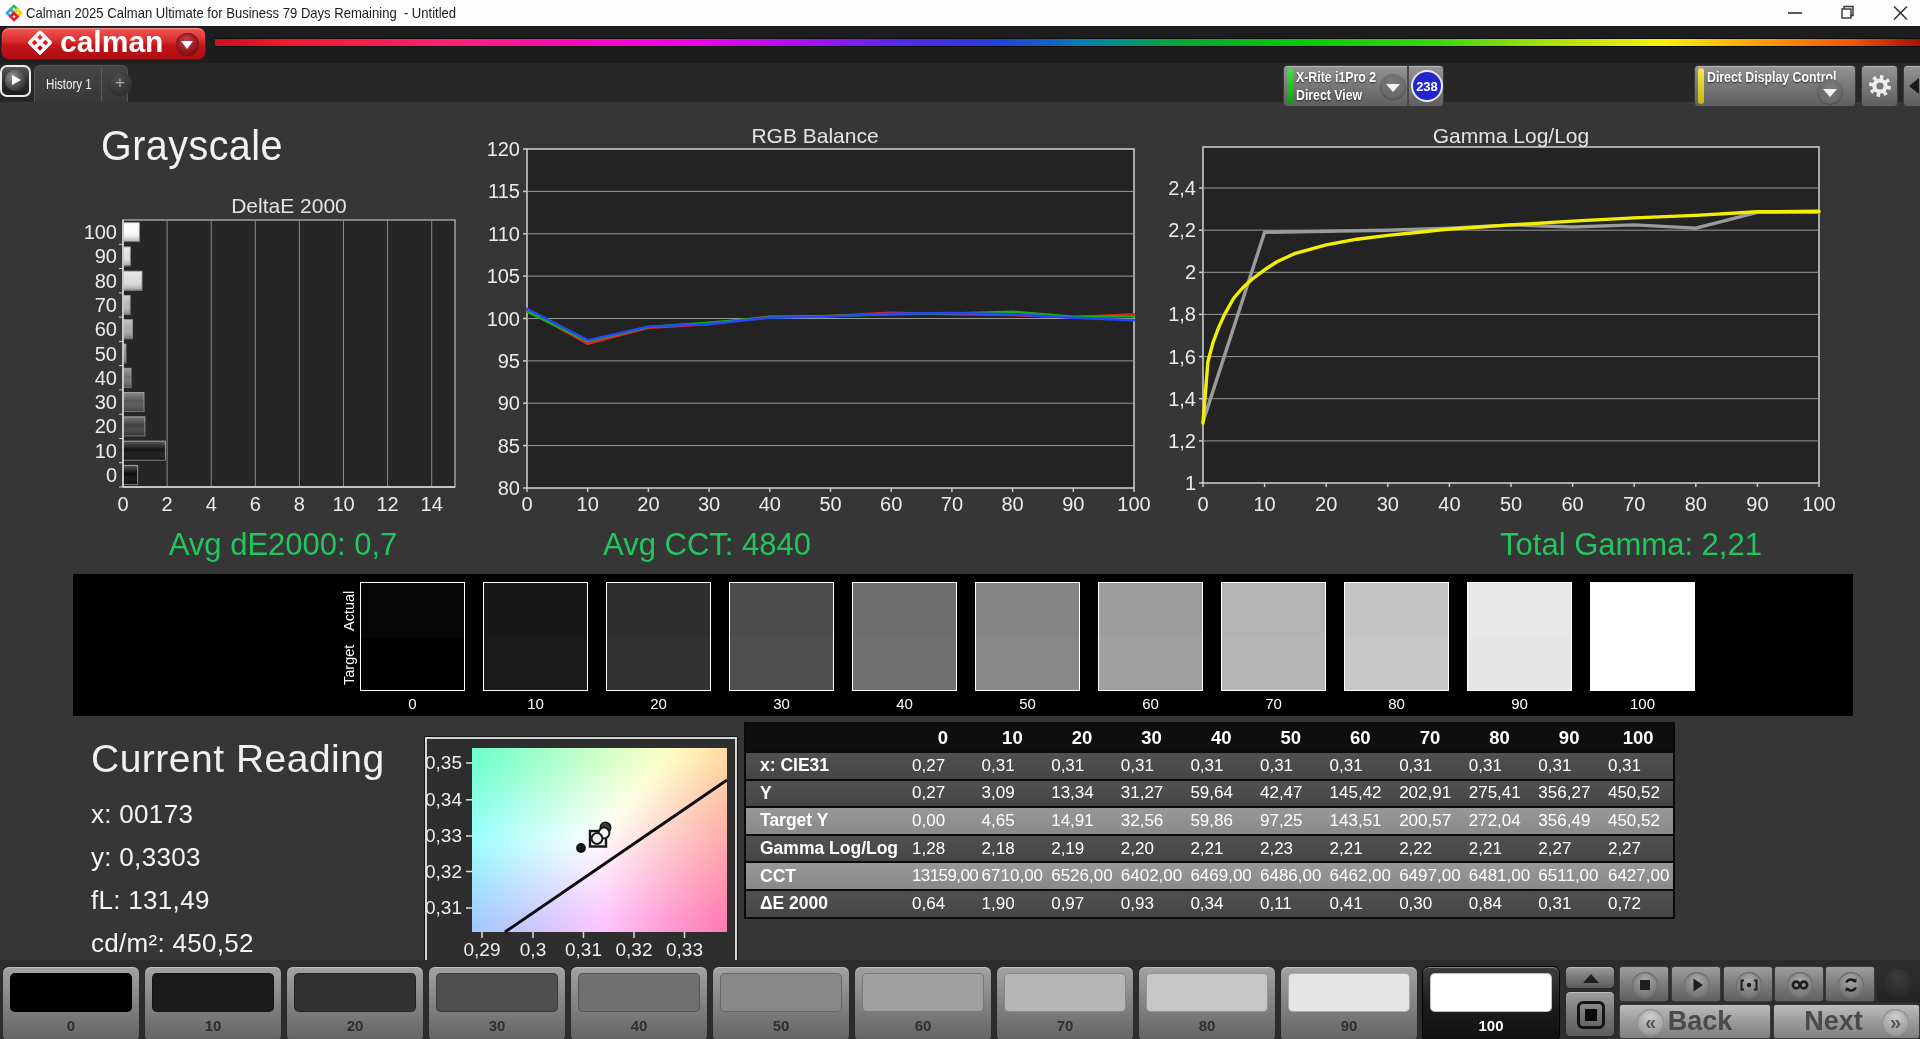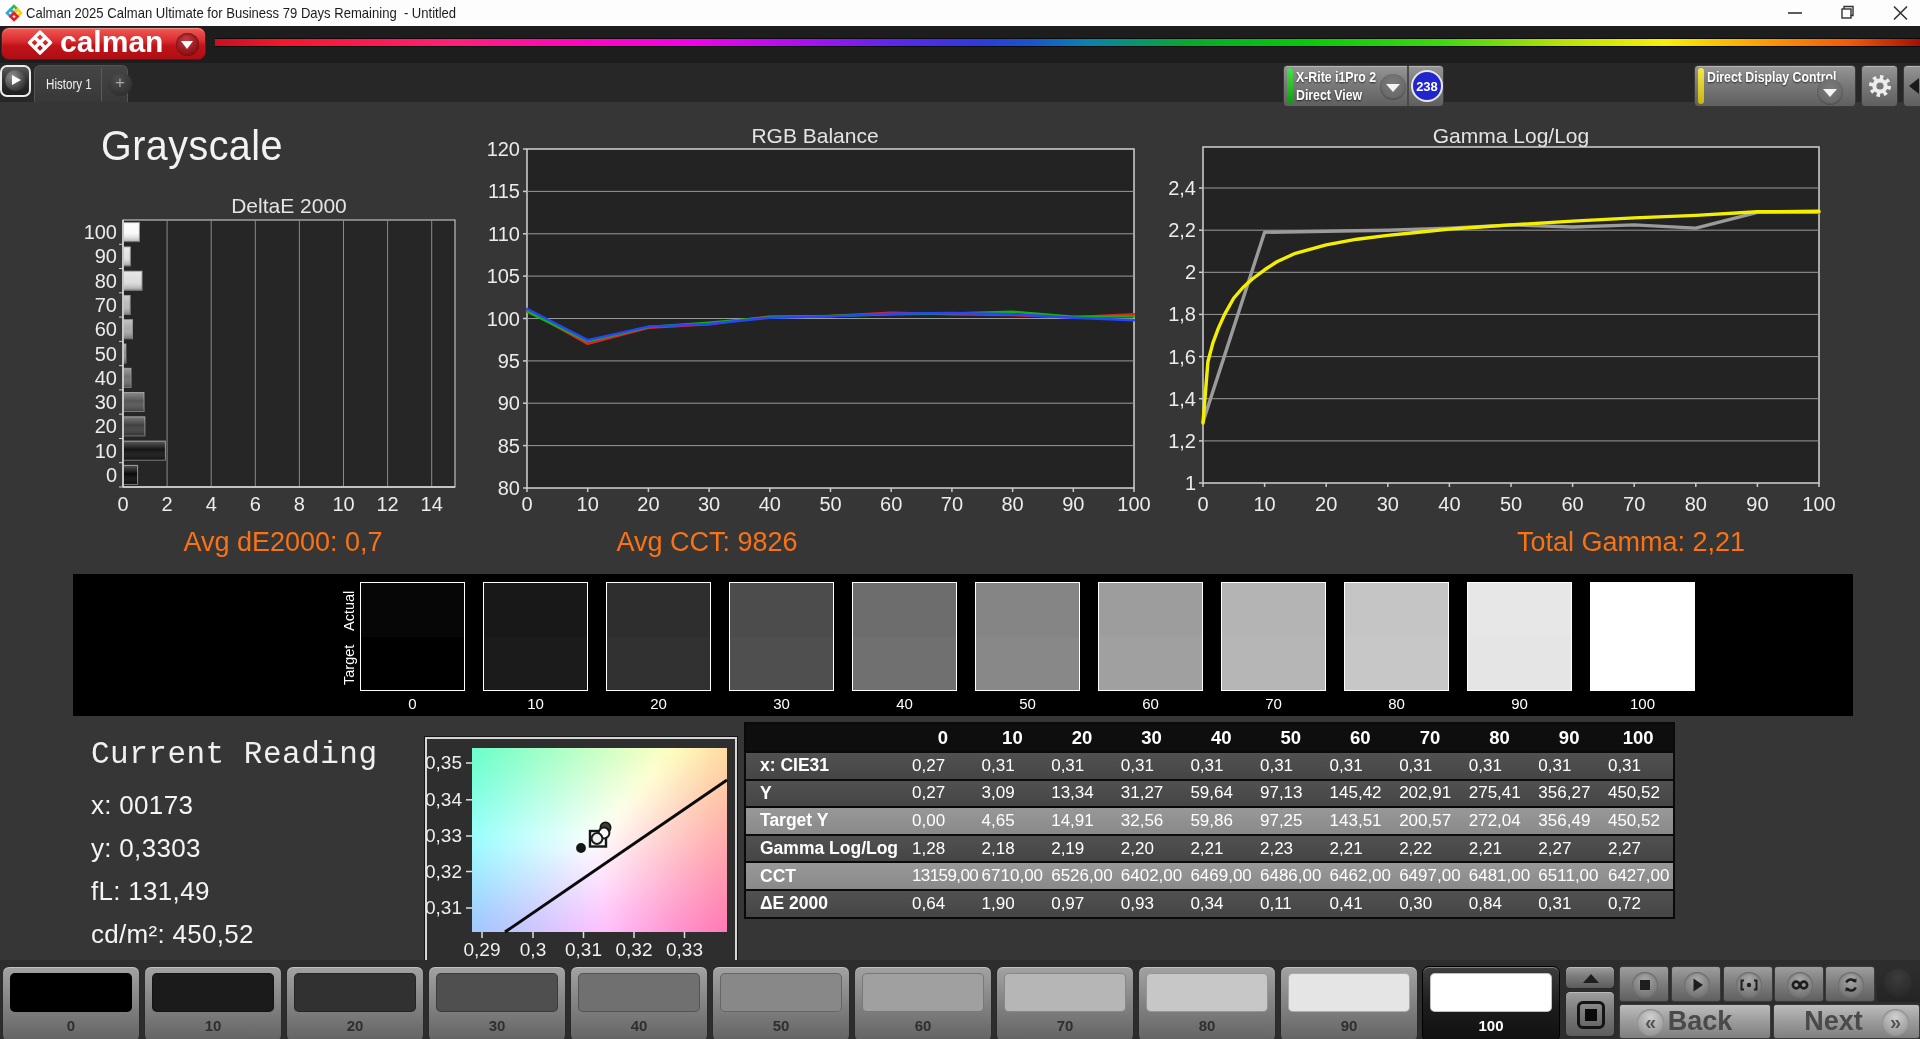--- a/index.html
+++ b/index.html
@@ -47,34 +47,34 @@
   box-shadow:inset 0 1px 0 rgba(255,255,255,.3); }
 .drop .stripe { position:absolute; left:3px; top:2px; width:6px; height:36px; border-radius:3px; }
 .drop .txt { position:absolute; color:#ffffff; font-weight:bold; font-size:14px; white-space:nowrap; text-shadow:0 1px 2px rgba(0,0,0,.7); transform:scaleX(0.88); transform-origin:0 0; }
 .drop .arr { position:absolute; width:26px; height:26px; border-radius:50%;
   background:radial-gradient(circle at 50% 35%, #7b7b7b, #676767 75%); box-shadow:inset 0 -1px 2px rgba(0,0,0,.3); }
 .drop .arr:after { content:""; position:absolute; left:6px; top:10px; width:0; height:0;
   border-top:8px solid #f4f4f4; border-left:7px solid transparent; border-right:7px solid transparent; }
 
 
 #h1 { position:absolute; left:101px; top:122px; font-size:42px; line-height:48px; font-weight:normal; color:#f2f2f2; letter-spacing:0.5px; transform:scaleX(0.94); transform-origin:0 0; }
-.stat { position:absolute; top:527px; font-size:27px; color:#f97316; transform:translateX(-50%); white-space:nowrap; }
+.stat { position:absolute; top:527px; font-size:31px; color:#22c55e; transform:translateX(-50%); white-space:nowrap; }
 
 
 #band { position:absolute; left:73px; top:574px; width:1780px; height:142px; background:#000; }
 .sq { position:absolute; top:8px; width:105px; height:109px; border:1.5px solid #ffffff; }
 .sq .top { position:absolute; left:0; top:0; width:100%; height:50%; }
 .sq .bot { position:absolute; left:0; bottom:0; width:100%; height:50%; }
 .sqlbl { position:absolute; top:121px; width:105px; text-align:center; font-size:15px; color:#fff; }
 .rot { position:absolute; left:268px; width:16px; font-size:14.5px; color:#fff; writing-mode:vertical-rl;
   transform:rotate(180deg); text-align:center; height:54px; }
 
 
 #curread { position:absolute; left:91px; top:737px; color:#f5f5f5; }
-#curread .t { font-size:31px; color:#f0f0f0; margin-bottom:11px; letter-spacing:0.5px;font-family:Liberation Mono, monospace; }
+#curread .t { font-size:39px; color:#f0f0f0; margin-bottom:11px; letter-spacing:0.5px; }
 #curread .v { font-size:26px; margin-top:12px; letter-spacing:0.3px; }
 
 
 #ciebox { position:absolute; left:425px; top:737px; width:312px; height:230px; background:#2e2e2e;
   border:2px solid #d6d6d6; box-shadow:0 0 0 1px #141414; }
 
 
 #dtable { position:absolute; left:744px; top:722px; width:929px; border-collapse:collapse;
   table-layout:fixed; font-size:17px; color:#ffffff; border:2px solid #0a0a0a; border-top:none; }
 #dtable tbody tr:last-child td { border-bottom:2px solid #0a0a0a; }
@@ -178,21 +178,21 @@
   <svg class="abs" style="left:6px;top:8px" width="24" height="24" viewBox="0 0 24 24">
     <path fill="#ededed" fill-rule="evenodd" d="M23.0,12.0 A11.0,11.0 0 0 1 22.3,15.9 L19.0,14.9 A7.6,7.6 0 0 1 17.5,17.2 L19.8,19.8 A11.0,11.0 0 0 1 16.5,22.0 L14.9,19.0 A7.6,7.6 0 0 1 12.2,19.6 L12.0,23.0 A11.0,11.0 0 0 1 8.1,22.3 L9.1,19.0 A7.6,7.6 0 0 1 6.8,17.5 L4.2,19.8 A11.0,11.0 0 0 1 2.0,16.5 L5.0,14.9 A7.6,7.6 0 0 1 4.4,12.2 L1.0,12.0 A11.0,11.0 0 0 1 1.7,8.1 L5.0,9.1 A7.6,7.6 0 0 1 6.5,6.8 L4.2,4.2 A11.0,11.0 0 0 1 7.5,2.0 L9.1,5.0 A7.6,7.6 0 0 1 11.8,4.4 L12.0,1.0 A11.0,11.0 0 0 1 15.9,1.7 L14.9,5.0 A7.6,7.6 0 0 1 17.2,6.5 L19.8,4.2 A11.0,11.0 0 0 1 22.0,7.5 L19.0,9.1 A7.6,7.6 0 0 1 19.6,11.8 Z M15.6,12.0 A3.6,3.6 0 1 0 8.4,12.0 A3.6,3.6 0 1 0 15.6,12.0 Z"></path>
   </svg>
 </div>
 <div class="drop" style="left:1903px;width:30px">
   <div class="abs" style="left:5px;top:12px;width:0;height:0;border-right:10px solid #1a1a1a;border-top:8px solid transparent;border-bottom:8px solid transparent"></div>
 </div>
 
 <div id="h1">Grayscale</div>
 <div class="stat" style="left:283px">Avg dE2000: 0,7</div>
-<div class="stat" style="left:707px">Avg CCT: 9826</div>
+<div class="stat" style="left:707px">Avg CCT: 4840</div>
 <div class="stat" style="left:1631px">Total Gamma: 2,21</div>
 
 <div id="band">
 <div class="rot" style="top:10px">Actual</div>
 <div class="rot" style="top:64px">Target</div>
 <div class="sq" style="left:287px">
         <div class="top" style="background:#060606"></div>
         <div class="bot" style="background:#000000"></div>
       </div>
 <div class="sqlbl" style="left:287px">0</div>
@@ -303,21 +303,21 @@
           <td>0,31</td>
           <td>0,31</td>
         </tr>
         <tr class="dark">
           <td class="lab">Y</td>
           <td>0,27</td>
           <td>3,09</td>
           <td>13,34</td>
           <td>31,27</td>
           <td>59,64</td>
-          <td>97,13</td>
+          <td>42,47</td>
           <td>145,42</td>
           <td>202,91</td>
           <td>275,41</td>
           <td>356,27</td>
           <td>450,52</td>
         </tr>
         <tr class="lite">
           <td class="lab">Target Y</td>
           <td>0,00</td>
           <td>4,65</td>

